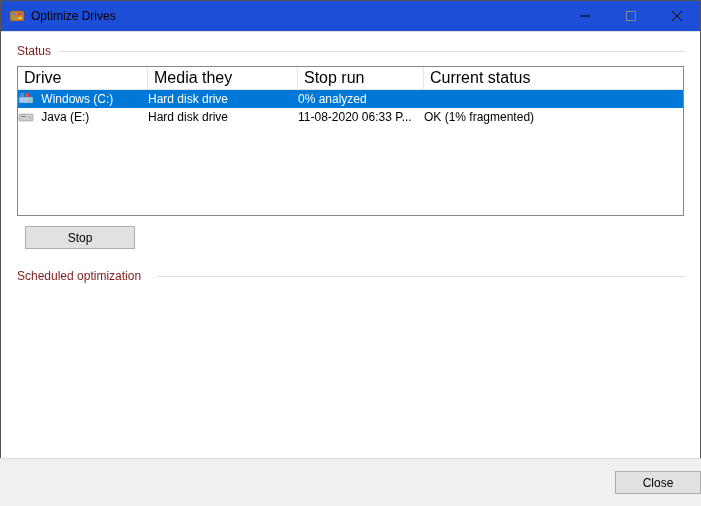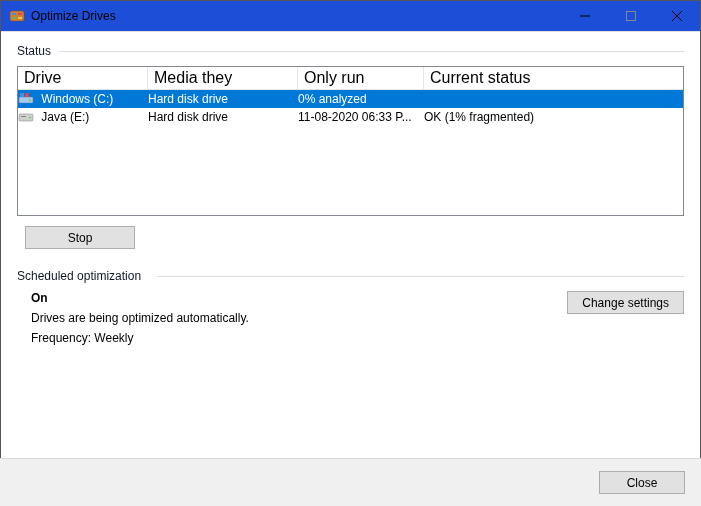--- a/index.html
+++ b/index.html
@@ -46,21 +46,21 @@
       padding: 12px 16px 0 16px;
     }
     .desc {
       font-size: 12px;
       line-height: 1.4;
       color: #000;
       margin-bottom: 20px;
     }
     .section-header {
       font-size: 12px;
-      color: #0f172a;
+      color: #7f1d1d;
       margin-bottom: 8px;
       position: relative;
     }
     .section-header::after {
       content: "";
       position: absolute;
       left: var(--label-w, 40px);
       right: 0;
       top: 50%;
       height: 1px;
@@ -158,21 +158,20 @@
       position: absolute;
       bottom: 0;
       left: 0;
       right: 0;
       height: 48px;
       background: #f0f0f0;
       border-top: 1px solid #dcdcdc;
       display: flex;
       align-items: center;
       justify-content: flex-end;
-      padding-right: 16px;
       box-sizing: border-box;
     }
   </style>
 </head>
 <body>
 
 <div class="titlebar">
   <span class="titlebar-icon">
     <svg viewBox="0 0 16 16" width="16" height="16">
       <rect x="1" y="3" width="14" height="10" rx="2" fill="#d08030" stroke="#805020" stroke-width="0.5"></rect>
@@ -206,21 +205,21 @@
 <div class="content">
 
   <div class="section-header" style="--label-w:40px">
     <span>Status</span>
   </div>
 
   <div class="drive-table">
     <div class="drive-header">
       <div class="col-drive">Drive</div>
       <div class="col-media">Media they</div>
-      <div class="col-last">Only run</div>
+      <div class="col-last">Stop run</div>
       <div class="col-status">Current status</div>
     </div>
 
     <div class="drive-row selected">
       <div class="col-drive">
         <span class="drive-icon">
           <svg viewBox="0 0 16 14" width="16" height="14">
             <rect x="1" y="5" width="14" height="6" rx="1" fill="#a8c8e8" stroke="#5080b0" stroke-width="0.5"></rect>
             <circle cx="12" cy="8" r="1" fill="#60d060"></circle>
             <rect x="2" y="1" width="4" height="4" fill="#4a90d9"></rect>
@@ -251,25 +250,17 @@
   </div>
 
   <div class="btn-row">
     <button class="btn">Stop</button>
   </div>
 
   <div class="section-header" style="--label-w:140px">
     <span>Scheduled optimization</span>
   </div>
 
-  <div class="sched-row">
-    <div class="sched-info">
-      <div class="sched-on">On</div>
-      <div class="sched-line">Drives are being optimized automatically.</div>
-      <div class="sched-line">Frequency: Weekly</div>
-    </div>
-    <button class="btn">Change settings</button>
-  </div>
 </div>
 
 <div class="footer">
   <button class="btn" style="min-width:86px">Close</button>
 </div>
 
 </body></html>

